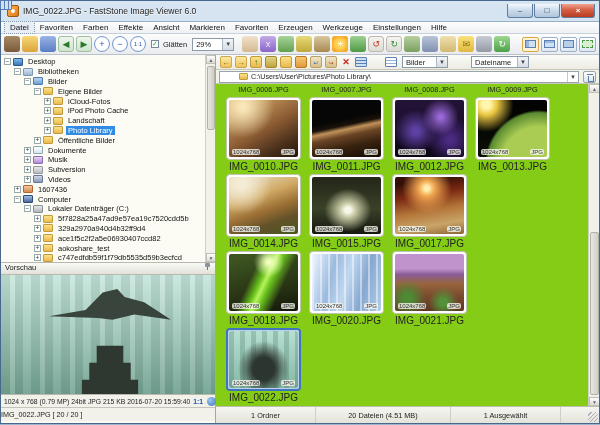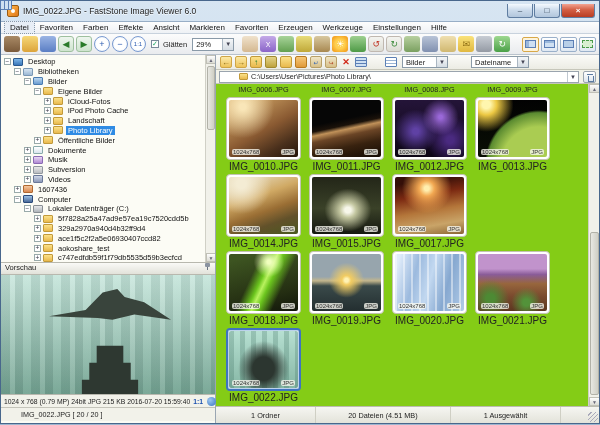--- a/index.html
+++ b/index.html
@@ -69,21 +69,21 @@
   .pin::after{content:"";position:absolute;left:3px;top:4px;width:1px;height:3px;background:#6a7380;}
   .preview{height:119px;position:relative;overflow:hidden;background:linear-gradient(#b9e0d3,#8cc0ad);flex:0 0 auto;}
   .citybars{position:absolute;inset:0;background:repeating-linear-gradient(90deg,rgba(60,110,95,.22) 0 9px,rgba(255,255,255,.10) 9px 14px,rgba(40,80,70,.18) 14px 22px,rgba(255,255,255,0) 22px 30px);}
   .cityfade{position:absolute;inset:0;background:linear-gradient(rgba(255,255,255,.25),rgba(0,0,0,.12));}
   .tower{position:absolute;left:72px;bottom:-2px;width:74px;height:74px;background:#2e3831;clip-path:polygon(12% 100%,12% 78%,22% 78%,22% 55%,32% 55%,32% 32%,68% 32%,68% 55%,78% 55%,78% 78%,88% 78%,88% 100%);}
   .wings{position:absolute;left:48px;top:14px;width:122px;height:44px;background:#39443c;clip-path:polygon(0 62%,30% 48%,44% 8%,56% 0,62% 18%,78% 30%,100% 70%,70% 58%,52% 70%,40% 66%);}
   .pinfo1{height:13px;border-top:1px solid #b8b8ae;background:#f2f2ea;display:flex;align-items:center;padding:0 3px;font-size:6.8px;color:#222;white-space:nowrap;flex:0 0 auto;}
   .pz{color:#1a4fae;font-weight:bold;margin-left:3px;}
   .pic1{width:9px;height:9px;border-radius:50%;background:radial-gradient(circle at 35% 35%,#9cc6f0,#3a74c0);margin-left:4px;flex:0 0 auto;}
   .pic2{width:9px;height:9px;background:#fff;border:1px solid #4a9a4a;margin-left:2px;flex:0 0 auto;display:flex;align-items:center;justify-content:center;font-size:6px;color:#2a7a2a;}
-  .pinfo2{height:14px;border-top:1px solid #c4c4ba;background:#f2f2ea;display:flex;align-items:center;padding:0 20px;font-size:7.2px;color:#222;flex:0 0 auto;}
+  .pinfo2{height:14px;border-top:1px solid #c4c4ba;background:#f2f2ea;display:flex;align-items:center;padding:0 0;font-size:7.2px;color:#222;flex:0 0 auto;}
   
   .navbar{height:15px;background:linear-gradient(#fbfbf8,#ecece4);border-bottom:1px solid #c6c6ba;display:flex;align-items:center;padding:0 4px;gap:3px;flex:0 0 auto;}
   .nb{width:12px;height:12px;border-radius:2px;display:flex;align-items:center;justify-content:center;font-size:8px;flex:0 0 auto;}
   .view-ic{width:12px;height:10px;border:1px solid #5b7fb5;background:repeating-linear-gradient(180deg,#cfe0f2 0 2px,#5b7fb5 2px 3px);border-radius:1px;}
   .view-ic.grid{background:repeating-linear-gradient(90deg,#cfe0f2 0 3px,#5b7fb5 3px 4px),repeating-linear-gradient(180deg,#cfe0f2 0 2px,#5b7fb5 2px 3px);}
   .view-ic.list{background:repeating-linear-gradient(180deg,#fff 0 2px,#9ab4d4 2px 3px);}
   .fcombo{width:46px;height:12px;margin-left:2px;}
   .scombo{width:58px;height:12px;margin-left:20px;}
   .pathbar{height:14px;background:#f2f2e9;border-bottom:1px solid #c6c6ba;display:flex;align-items:center;padding:0 3px;gap:2px;flex:0 0 auto;}
   .pathbox{flex:1;height:12px;border:1px solid #9aa4ae;background:#fff;display:flex;align-items:center;padding-left:19px;min-width:0;}
@@ -490,29 +490,20 @@
               <div class="thumb">
                   <div class="timg t18">
                     <span class="dim">1024x768</span>
                     <span class="fmt">JPG</span>
                   </div>
                 </div>
               <div class="cl">IMG_0018.JPG</div>
             </div>
             <div class="cell">
               <div class="thumb">
-                  <div class="timg t19">
-                    <span class="dim">1024x768</span>
-                    <span class="fmt">JPG</span>
-                  </div>
-                </div>
-              <div class="cl">IMG_0019.JPG</div>
-            </div>
-            <div class="cell">
-              <div class="thumb">
                   <div class="timg t20">
                     <span class="dim">1024x768</span>
                     <span class="fmt">JPG</span>
                   </div>
                 </div>
               <div class="cl">IMG_0020.JPG</div>
             </div>
             <div class="cell">
               <div class="thumb">
                   <div class="timg t21">

